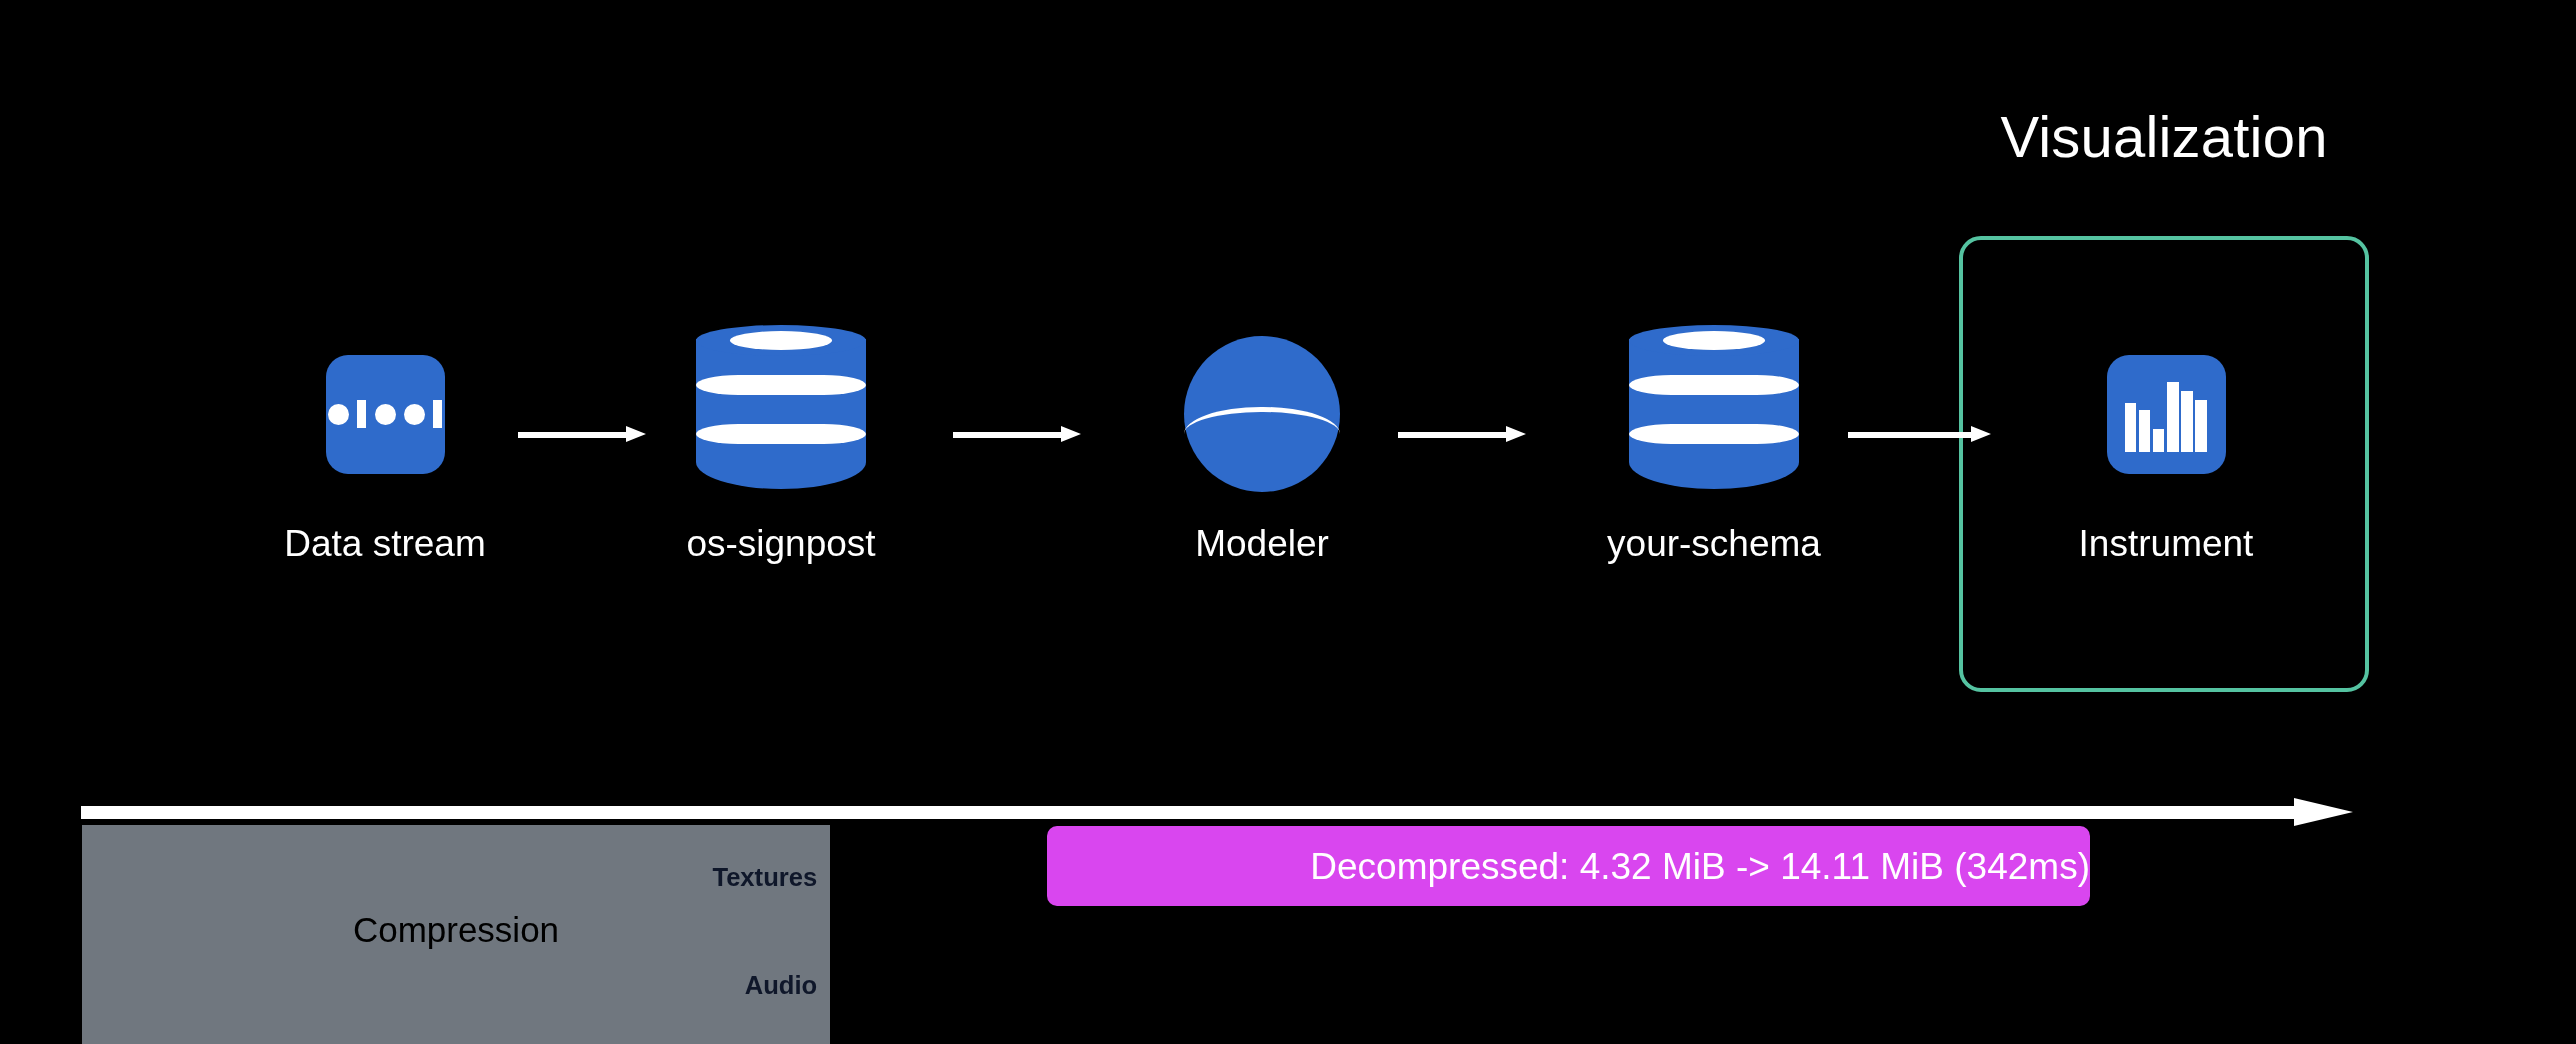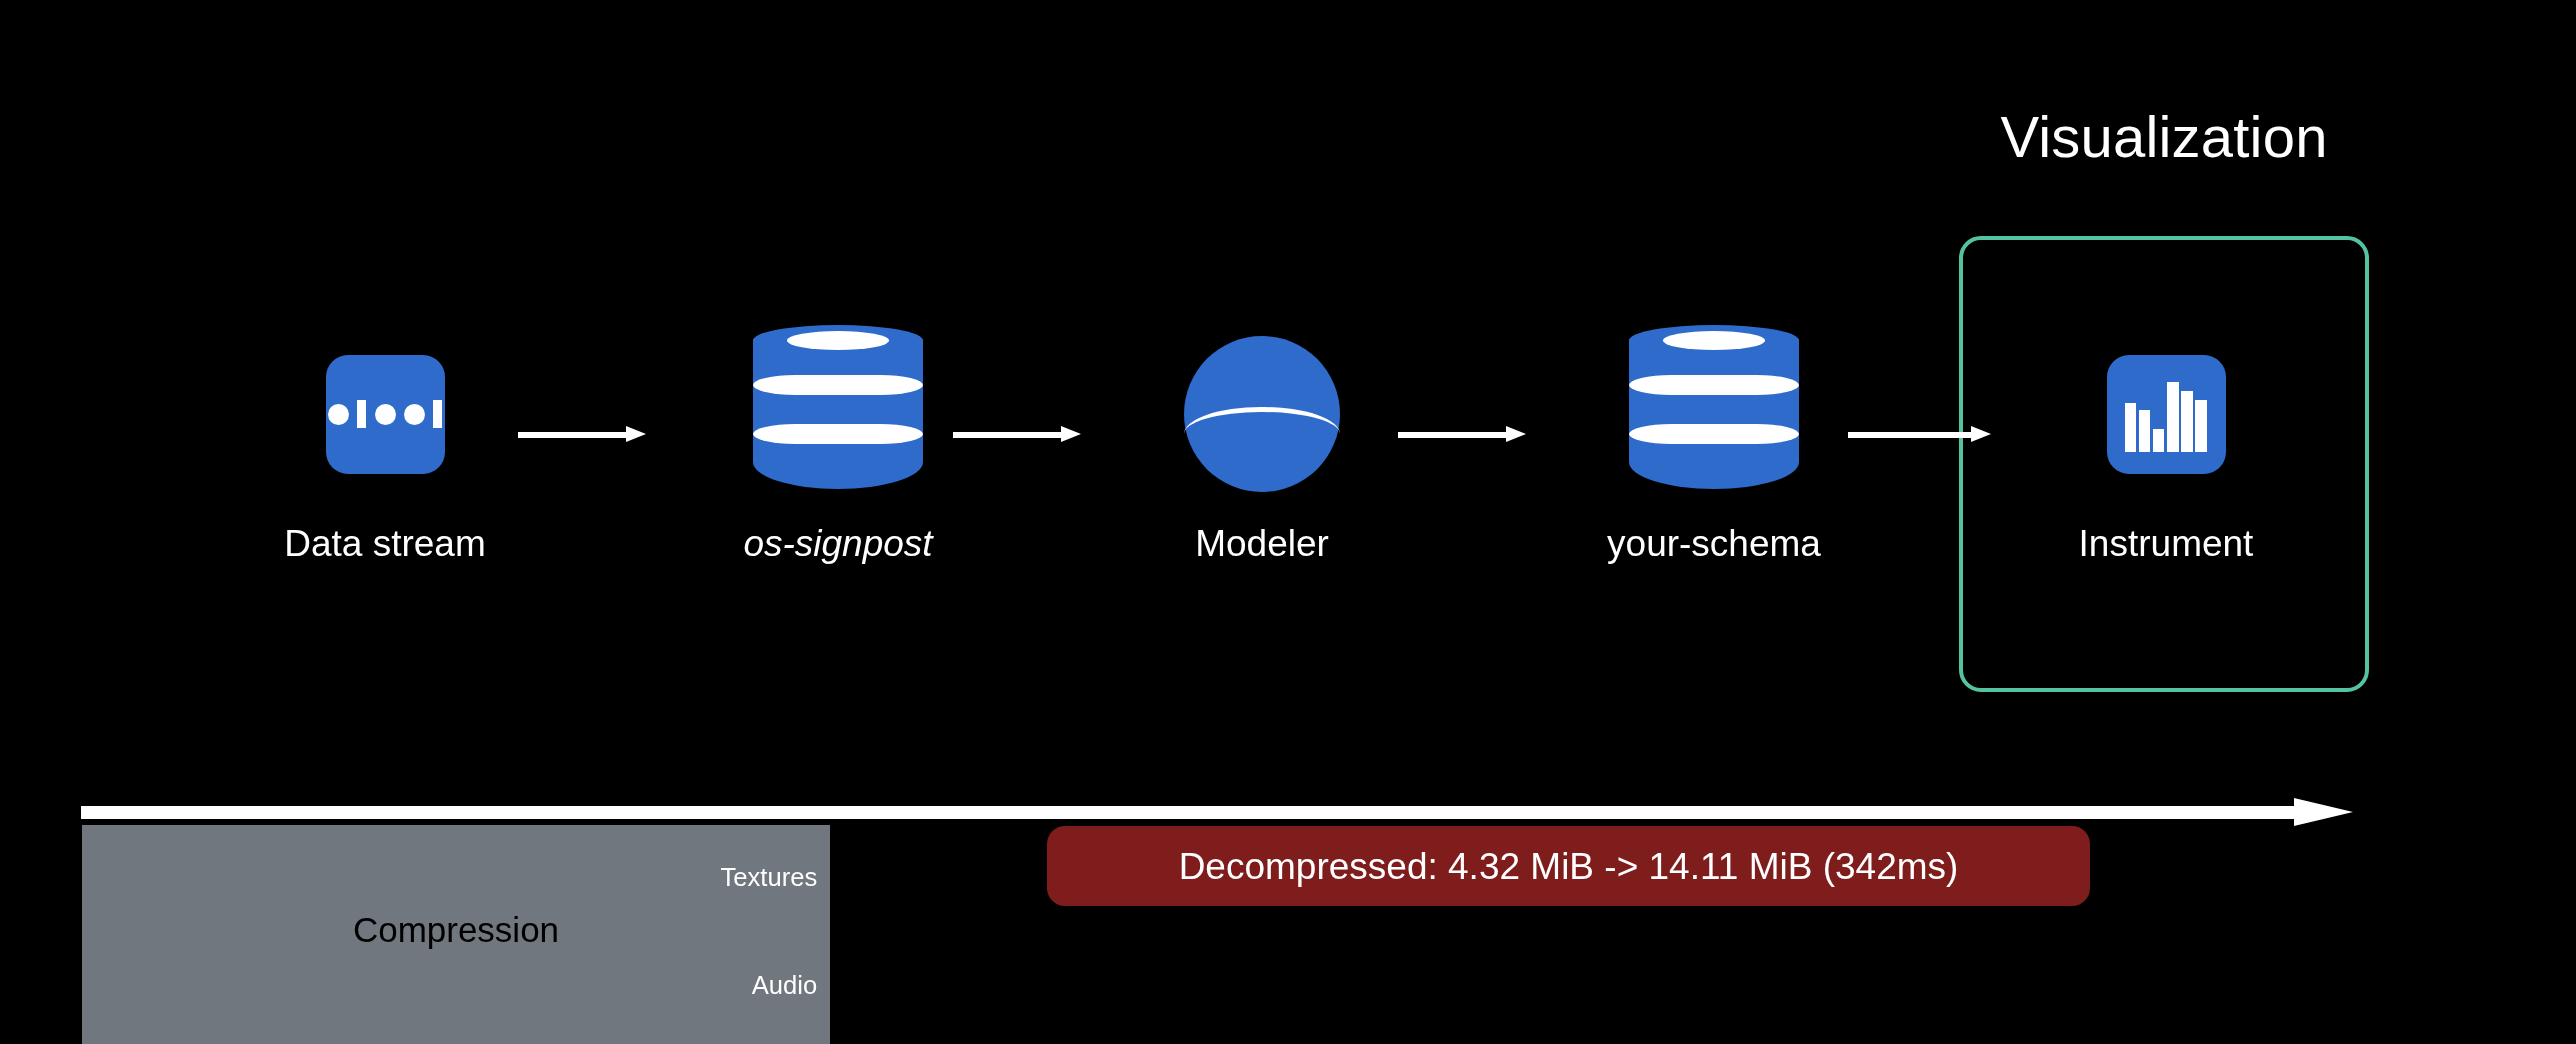--- a/index.html
+++ b/index.html
@@ -256,40 +256,41 @@
     top: 87px;
     text-align: center;
     color: #000000;
     font-size: 35px;
     line-height: 1;
     white-space: nowrap;
   }
   .compression-sub {
     position: absolute;
     right: 12.8px;
-    color: #ffffff;
+    color: #0f172a;
     font-size: 25.6px;
     line-height: 1;
     white-space: nowrap;
+    font-weight: bold;
   }
   .compression-sub.s0 { top: 40px; }
   .compression-sub.s1 { top: 126px; margin-top: 22px; }
 
   
   .decomp-badge {
     position: absolute;
     left: 1047px;
     top: 826px;
     width: 1043px;
     height: 80px;
-    background: #7f1d1d;
-    border-radius: 18px;
+    background: #d946ef;
+    border-radius: 10px;
     display: flex;
     align-items: center;
-    justify-content: center;
+    justify-content: flex-end;
   }
   .decomp-text {
     color: #ffffff;
     font-size: 37px;
     line-height: 1;
     white-space: nowrap;
   }
 </style>
 </head>
 <body>
@@ -306,21 +307,21 @@
         <span class="ds-dot"></span>
         <span class="ds-bar"></span>
         <span class="ds-dot"></span>
         <span class="ds-dot"></span>
         <span class="ds-bar"></span>
       </div>
     </div>
     <div class="stage-label">Data stream</div>
   </div>
 
-  <div class="stage" style="left:701px;font-style:italic;">
+  <div class="stage" style="left:644px;">
     <div class="stage-art">
       <div class="db-icon">
         <div class="db-body"></div>
         <div class="db-top"></div>
         <div class="db-hole"></div>
         <div class="db-ring r1"></div>
         <div class="db-ring r2"></div>
       </div>
     </div>
     <div class="stage-label">os-signpost</div>

